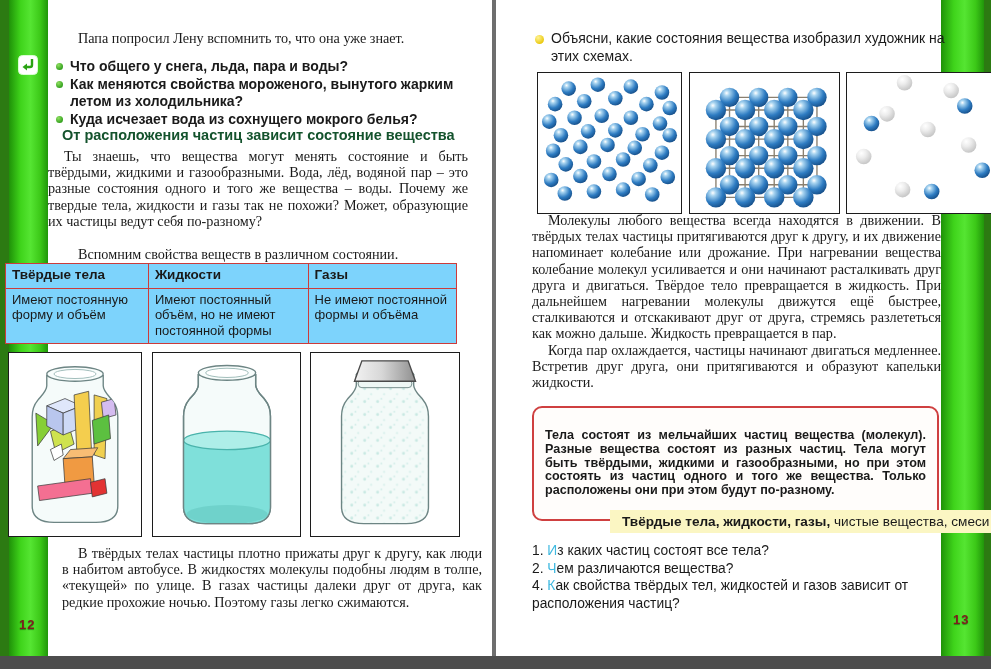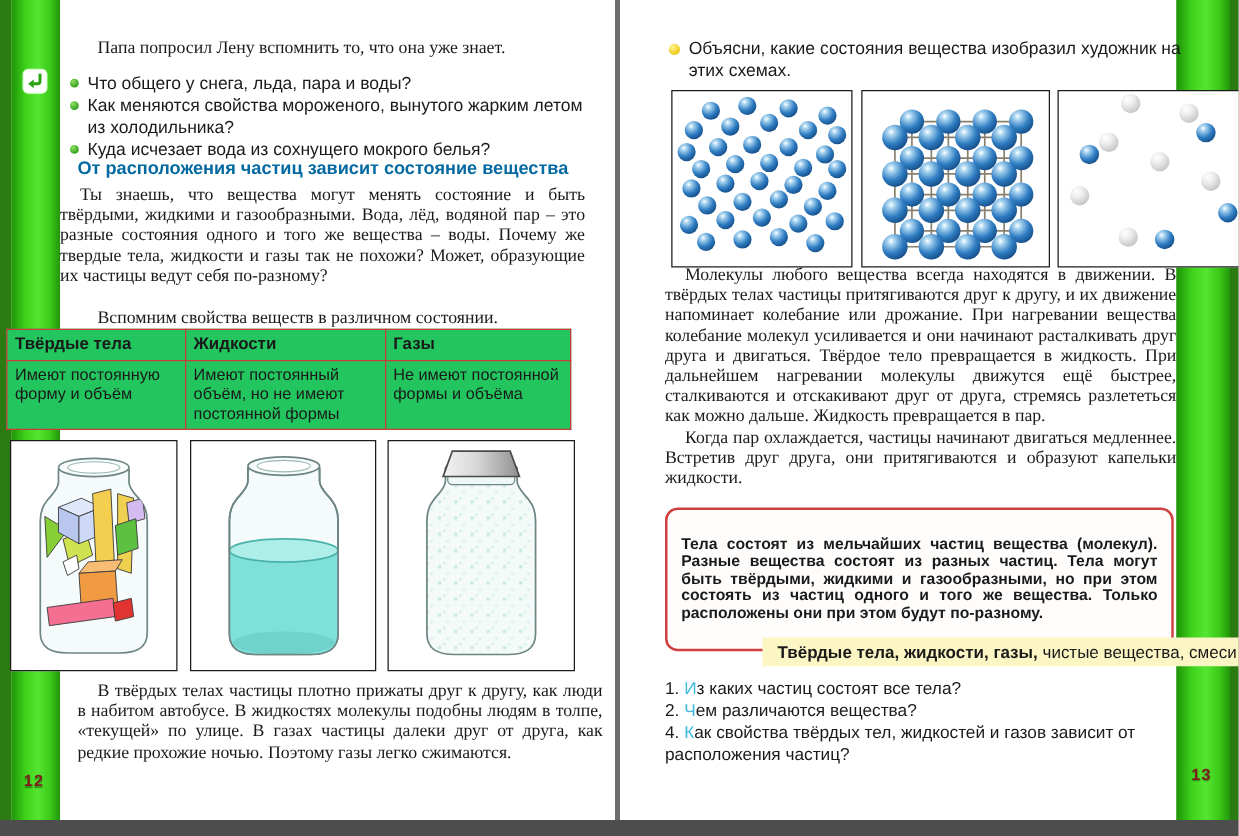--- a/index.html
+++ b/index.html
@@ -12,28 +12,28 @@
   .bar-left{left:9px;width:39px;}
   .bar-right{left:941px;width:43px;}
   .edge-dark-right{left:984px;top:0;width:7px;height:656px;background:#2c7a12;}
   .bottom-edge{left:0;top:656px;width:991px;height:13px;background:#4d4d4d;}
   .spine{left:492px;top:0;width:4px;height:656px;background:#6e6e6e;}
   .page-num{color:#7f1d1d;font-weight:bold;font-size:13px;letter-spacing:1px;text-shadow:0 1px 1px rgba(0,60,0,.5);}
   
   .serif{font-family:"Liberation Serif",serif;font-size:14.2px;line-height:16.2px;text-align:justify;}
   .indent{text-indent:16px;}
   .sans{font-size:14px;line-height:17.5px;}
-  .heading-red{color:#0369a1;font-weight:bold;font-size:14.5px;white-space:nowrap;}
-  .bullet-row{display:flex;align-items:flex-start;}
+  .heading-red{color:#14532d;font-weight:bold;font-size:14.5px;white-space:nowrap;}
+  .bullet-row{display:flex;align-items:flex-start;font-weight:bold;}
   .dot-green{flex:0 0 auto;width:7px;height:7px;border-radius:50%;margin:5px 7px 0 0;
              background:radial-gradient(circle at 35% 30%,#90e060,#2f9e1c 75%);}
   .dot-yellow{width:9px;height:9px;border-radius:50%;
              background:radial-gradient(circle at 35% 30%,#fff394,#e8c400 80%);}
   
-  .states-table{border-collapse:collapse;width:452px;background:#22c55e;padding-left:44px;}
+  .states-table{border-collapse:collapse;width:452px;background:#7dd3fc;padding-left:44px;}
   .states-table td,.states-table th{border:1.5px solid #cc3b3b;font-size:13px;line-height:15.5px;
       padding:3px 6px 5px 6px;text-align:left;vertical-align:top;}
   .states-table th{font-weight:bold;font-size:13.5px;}
   .c1{width:134px;}.c2{width:152px;}.c3{width:140px;}
   
   .img-box{background:#ffffff;border:1.5px solid #1c1c1c;display:flex;align-items:center;justify-content:center;}
   
   .rule-box{border:2px solid #cf4040;border-radius:10px;background:#fffdfb;
             font-weight:bold;font-size:12.6px;line-height:13.8px;text-align:justify;
             padding:21px 11px;}

